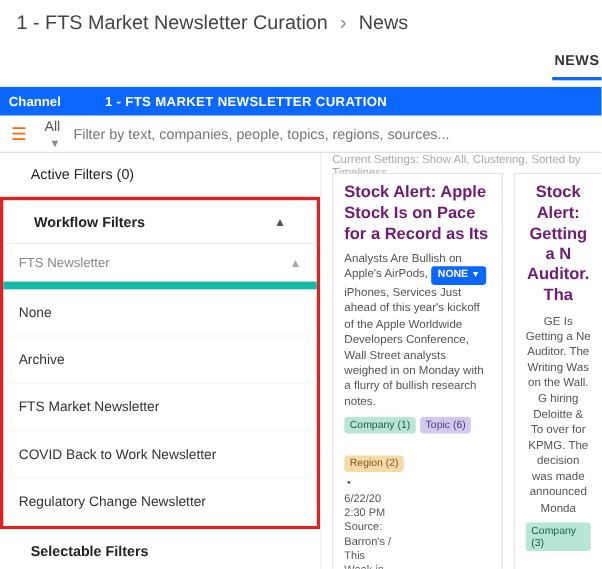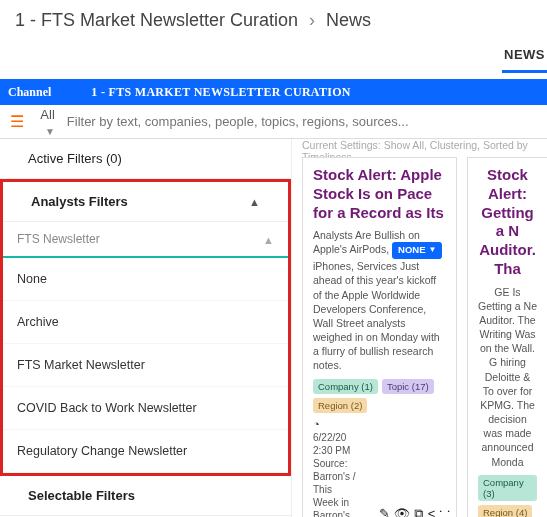--- a/index.html
+++ b/index.html
@@ -2,48 +2,48 @@
 <html><head>
 <meta charset="utf-8">
 <style>
   * { box-sizing: border-box; margin: 0; padding: 0; }
   body { font-family: Arial, Helvetica, sans-serif; font-size: 13px; color: #333; background: #fff; width: 547px; height: 517px; overflow: hidden; position: relative; }
   .breadcrumb-bar { padding: 10px 15px 6px 15px; font-size: 18px; color: #444; }
   .breadcrumb-bar .chev { color: #888; margin: 0 6px; }
   .tabs-row { display: flex; justify-content: flex-end; gap: 22px; padding: 4px 0 0 0; font-size: 13px; color: #777; }
   .tab { padding: 6px 2px 8px 2px; letter-spacing: 0.5px; }
   .tab.active { color: #333; border-bottom: 3px solid #0a67ff; font-weight: 600; }
-  .channel-bar { background: #0a67ff; color: #fff; display: flex; align-items: center; height: 26px; margin-top: 6px; padding-left: 8px; font-size: 12px; font-family: Liberation Serif, serif; }
+  .channel-bar { background: #0a67ff; color: #fff; display: flex; align-items: center; height: 26px; margin-top: 6px; padding-left: 8px; font-size: 12px; }
   .channel-label { font-weight: 600; margin-right: 40px; }
   .channel-name { font-weight: 600; letter-spacing: 0.3px; }
   .filter-bar { display: flex; align-items: center; border-bottom: 1px solid #ddd; height: 34px; padding: 0 10px; gap: 12px; }
   .filter-icon { color: #ff6a00; font-size: 16px; }
   .all-drop { color: #555; font-size: 13px; margin-left:4px; display:flex; align-items:flex-end; gap:4px;flex-direction:column;}
   .search-input { border:none; outline:none; flex:1; font-size:13px; color:#7f1d1d; }
   .main { display:flex; height:calc(517px - 110px); }
   .sidebar { width: 292px; border-right:1px solid #eee; display:flex; flex-direction:column; overflow:hidden; }
   .sb-section { padding: 12px 28px; border-bottom:1px solid #eee; font-size:13px; color:#222; display:flex; justify-content:space-between; align-items:center; }
   .sb-header { font-weight:600; }
-  .sb-sub { color:#888; font-size:12px; padding:10px 14px; border-bottom:2px solid #14b8a6; display:flex; justify-content:space-between; align-items:flex-end;}
+  .sb-sub { color:#888; font-size:12px; padding:10px 14px; border-bottom:7px solid #14b8a6; display:flex; justify-content:space-between; align-items:flex-end;}
   .sb-item { padding: 14px 14px; font-size:12.5px; color:#333; border-bottom:1px solid #f6f6f6; }
   .wf-box { border:3px solid #d22; }
   .caret { font-size:11px; color:#555;}
   .content { flex:1; display:flex; gap:10px; padding-left:10px; overflow:hidden; position:relative;}
   .settings-line { position:absolute; top:0; left:10px; right:0; font-size:10.5px; color:#aaa; }
   .cards { display:flex; gap:10px; margin-top:18px; height:100%; overflow:hidden;}
   .col { display:flex; flex-direction:column; gap:10px; }
   .card { border:1px solid #ddd; padding:8px 10px; width:155px; background:#fff; position:relative;}
   .card h3 { font-size:15px; font-weight:700; color:#701a75; line-height:1.25; margin-bottom:6px;}
   .card p { font-size:10.5px; color:#555; line-height:1.35;}
   .pill-none { display:inline-flex; align-items:center; background:#0a67ff; color:#fff; font-size:9.5px; font-weight:700; padding:2px 6px; border-radius:3px; gap:3px;}
   .tags { display:flex; flex-wrap:wrap; gap:4px; margin-top:6px;}
   .tag { font-size:9.5px; padding:2px 5px; border-radius:3px; display:inline-block;}
   .tag.company { background:#b8e6d6; color:#1a5c47;}
   .tag.topic { background:#d4c8f0; color:#4a3a7a;}
-  .tag.region { background:#f5d9a8; color:#7a5a1a;}
+  .tag.region { background:#f5d9a8; color:#7a5a1a;margin-top:16px;}
   .meta { font-size:10px; color:#555; margin-top:4px; line-height:1.3;}
   .meta .clock { font-size:11px; color:#444;}
   .card-icons { position:absolute; bottom:6px; right:6px; display:flex; gap:4px; font-size:13px; color:#222;}
   .col2 .card { width:80px; border-right:none;}
   .col2 .card h3, .col2 .card p, .col2 .meta { white-space:normal;text-align:center; }
 </style>
 </head>
 <body>
 
 <div class="breadcrumb-bar">
@@ -70,21 +70,21 @@
   <input class="search-input" placeholder="Filter by text, companies, people, topics, regions, sources..." style="">
 </div>
 
 <div class="main">
   <div class="sidebar">
     <div class="sb-section">
       <span>Active Filters (0)</span>
     </div>
     <div class="wf-box">
       <div class="sb-section sb-header">
-        <span>Analysts Filters</span>
+        <span>Workflow Filters</span>
         <span class="caret">▲</span>
       </div>
       <div class="sb-sub">
         <span>FTS Newsletter</span>
         <span class="caret" style="color:#aaa;">▲</span>
       </div>
       <div class="sb-item">None</div>
       <div class="sb-item">Archive</div>
       <div class="sb-item">FTS Market Newsletter</div>
       <div class="sb-item">COVID Back to Work Newsletter</div>
@@ -109,21 +109,21 @@
           <p>
             <span>Analysts Are Bullish on Apple's AirPods,</span>
             <span class="pill-none">
                 <span>NONE</span>
                 <span style="font-size:8px;">▼</span>
               </span>
           </p>
           <p>iPhones, Services Just ahead of this year's kickoff of the Apple Worldwide Developers Conference, Wall Street analysts weighed in on Monday with a flurry of bullish research notes.</p>
           <div class="tags">
             <span class="tag company">Company (1)</span>
-            <span class="tag topic">Topic (17)</span>
+            <span class="tag topic">Topic (6)</span>
             <span class="tag region">Region (2)</span>
           </div>
           <div class="meta">
             <span class="clock">◔</span><br>
             <span>6/22/20</span><br>
             <span>2:30 PM</span><br>
             <span>Source:</span><br>
             <span>Barron's /</span><br>
             <span>This</span><br>
             <span>Week in</span><br>

